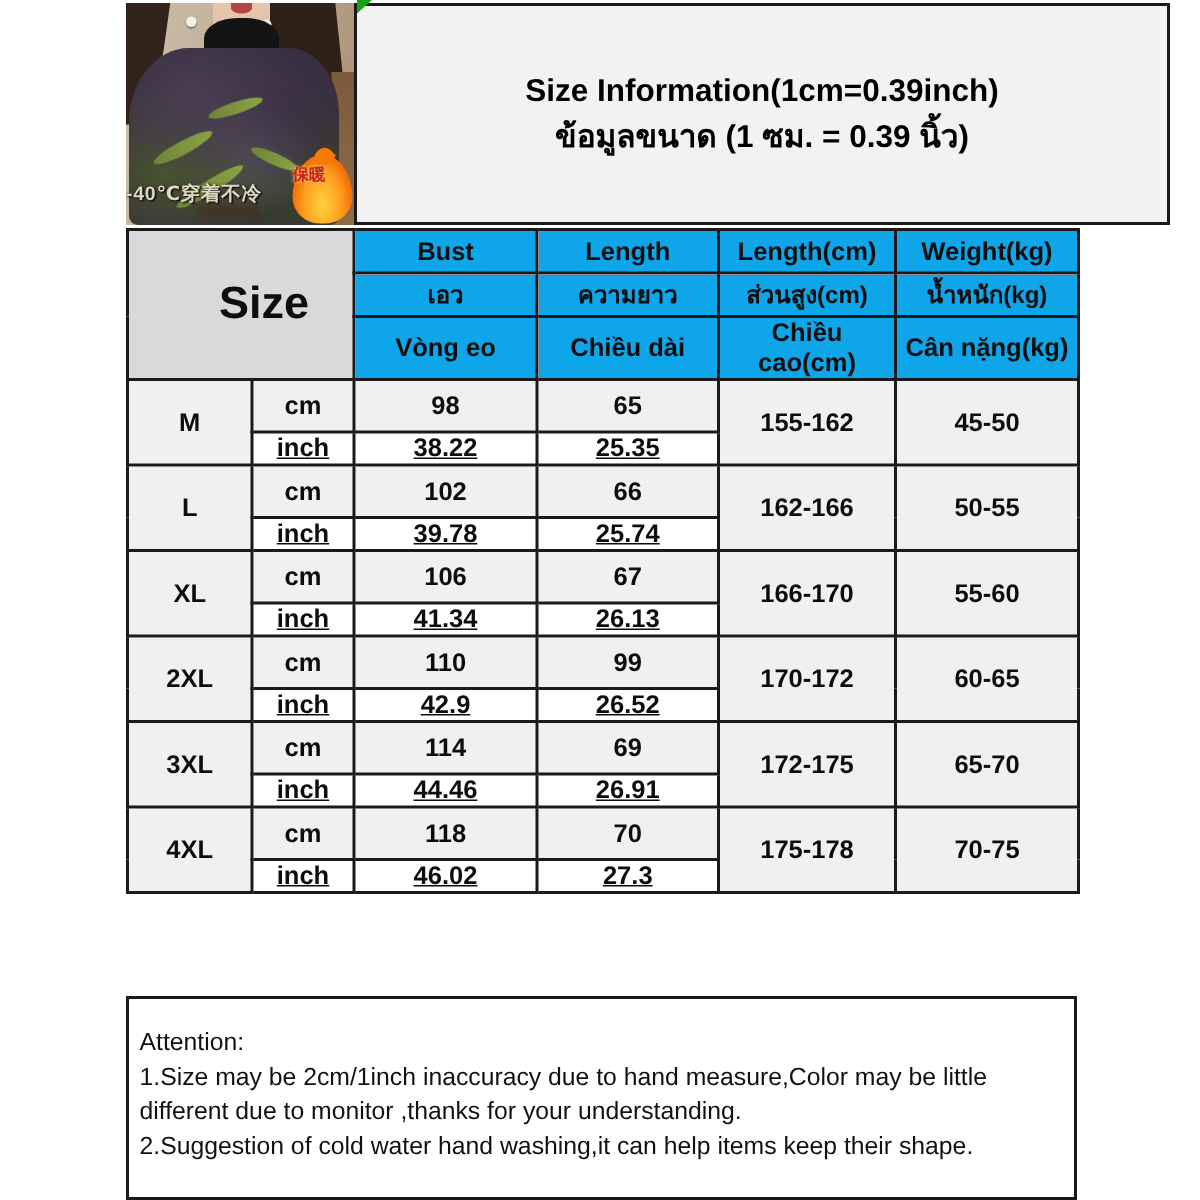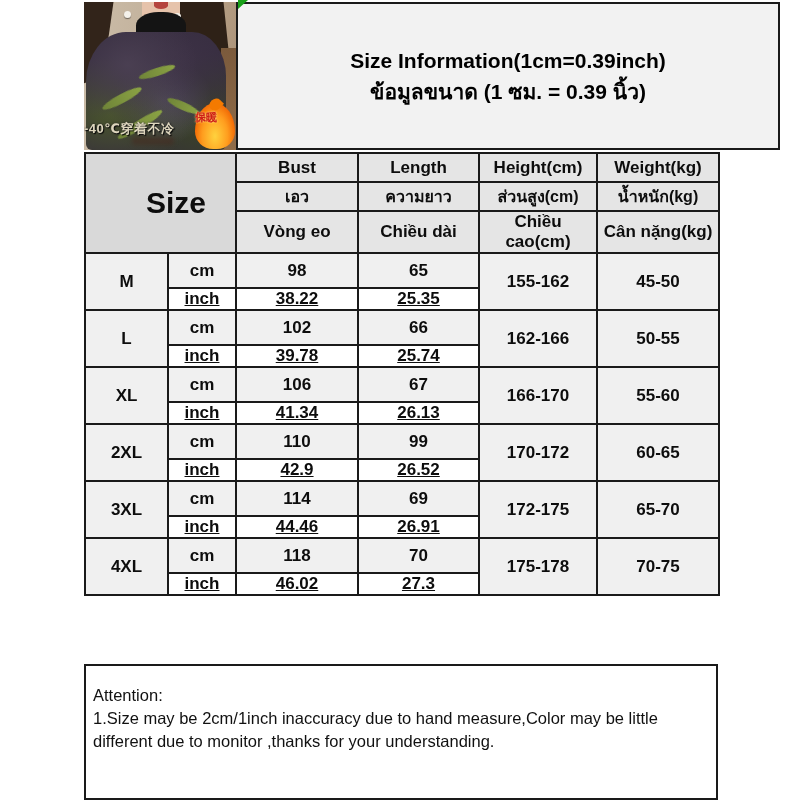--- a/index.html
+++ b/index.html
@@ -58,21 +58,21 @@
   .titlebox .line { font-weight:bold; font-size:21px; line-height:31px; color:#000; }
   .green-marker { position:absolute; left:238px; top:0; width:0; height:0;
     border-top:9px solid #18a018; border-right:10px solid transparent; }
 
   
   table.size-table { position:absolute; left:84px; top:152px; width:634px;
     border-collapse:collapse; table-layout:fixed; }
   .size-table td { border:2px solid #1a1a1a; text-align:center; vertical-align:middle;
     font-weight:bold; color:#0d0d0d; overflow:hidden; }
   .h-size { background:#d9d9d9; font-size:30px;padding-left:31px; }
-  .h-cell { background:#e5e5e5; font-size:17px; height:29px; }
+  .h-cell { background:#0ea5e9; font-size:17px; height:29px; }
   .h-th { font-size:16px; }
   .c-size { background:#d9d9d9; font-size:19px; }
   .r-cm td { background:#f0f0f0; height:35px; font-size:17px; }
   .r-inch td { background:#ffffff; height:22px; font-size:17px;text-decoration:underline; }
   td.c-range { background:#f0f0f0; font-size:17px; }
 
   
   .attention { position:absolute; left:84px; top:664px; width:634px; height:136px;
     background:#ffffff; border:2px solid #1a1a1a; padding:18px 7px;
     font-size:16.5px; line-height:23px; color:#111; }
@@ -121,21 +121,21 @@
         <col style="width:122px">
       <col style="width:121px">
         <col style="width:118px">
         <col style="width:122px">
     </colgroup>
     <tbody>
         <tr>
       <td class="h-size" colspan="2" rowspan="3">Size</td>
       <td class="h-cell">Bust</td>
       <td class="h-cell">Length</td>
-      <td class="h-cell">Height(cm)</td>
+      <td class="h-cell">Length(cm)</td>
       <td class="h-cell">Weight(kg)</td>
     </tr>
     <tr>
       <td class="h-cell h-th">เอว</td>
       <td class="h-cell h-th">ความยาว</td>
       <td class="h-cell h-th">ส่วนสูง(cm)</td>
       <td class="h-cell h-th">น้ำหนัก(kg)</td>
     </tr>
     <tr>
       <td class="h-cell">Vòng eo</td>
@@ -226,15 +226,16 @@
       <td>inch</td>
       <td>46.02</td>
       <td>27.3</td>
     </tr>
   </tbody>
     </table>
 
   <div class="attention">
     <div>Attention:</div>
     <div>1.Size may be 2cm/1inch inaccuracy due to hand measure,Color may be little different due to monitor ,thanks for your understanding.</div>
+    <div>2.Suggestion of cold water hand washing,it can help items keep their shape.</div>
   </div>
 
 </div>
 
 </body></html>

